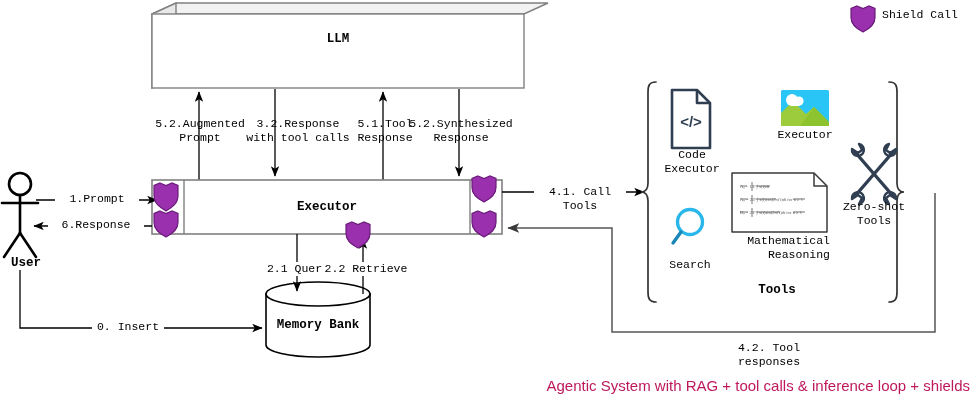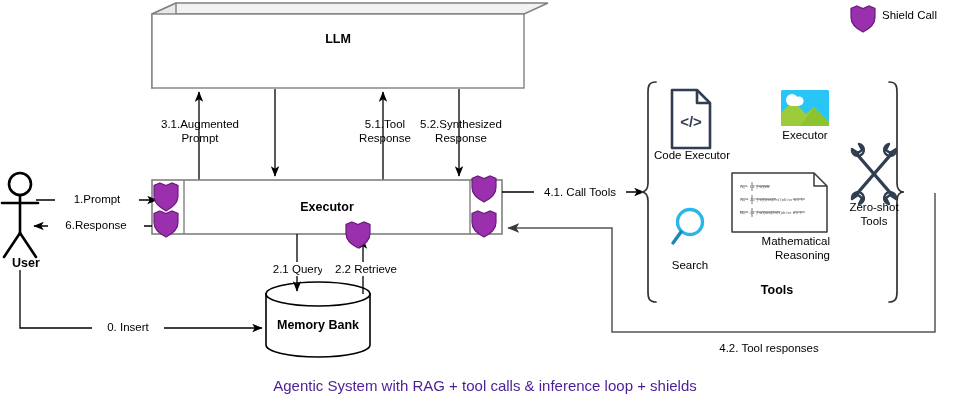--- a/index.html
+++ b/index.html
@@ -7,35 +7,35 @@
   body{
     font-family:"Liberation Sans", sans-serif;
     color:#000000;
     width:970px;height:411px;
     overflow:hidden;
   }
   #canvas{position:relative;width:970px;height:411px;}
   #svg-layer{position:absolute;left:0;top:0;width:970px;height:411px;}
   .lbl{
     position:absolute;
-    font-family:Liberation Sans, sans-serif;
+    font-family:Liberation Mono, monospace;
     font-size:11.5px;
     color:#000;
     line-height:14px;
     text-align:center;
     white-space:pre-line;
     pointer-events:none;
   }
   .lbl.bg{background:#ffffff;}
   .lbl.node{font-size:12.5px;font-weight:bold;}
   .caption{
     position:absolute;
     font-size:15px;
-    color:#4c1d95;
-    text-align:center;
+    color:#be185d;
+    text-align:right;
     width:100%;
     left:0;
   }
 </style>
 </head>
 <body>
 
 <div id="canvas">
 
   <svg id="svg-layer" viewBox="0 0 970 411">
@@ -202,23 +202,25 @@
   <div class="lbl bg" style="left:55px; top:192px; width:84px;">1.Prompt</div>
 
   <div class="lbl bg" style="left:48px; top:218px; width:96px;">6.Response</div>
 
   <div class="lbl bg" style="left:92px; top:320px; width:72px;">0. Insert</div>
 
   <div class="lbl bg" style="left:258px; top:262px; width:80px;">2.1 Query</div>
 
   <div class="lbl bg" style="left:322px; top:262px; width:88px;">2.2 Retrieve</div>
 
-  <div class="lbl" style="left:140px; top:117px; width:120px;">3.1.Augmented
+  <div class="lbl" style="left:140px; top:117px; width:120px;">5.2.Augmented
 Prompt</div>
 
+  <div class="lbl" style="left:238px; top:117px; width:120px;">3.2.Response
+with tool calls</div>
 
   <div class="lbl" style="left:340px; top:117px; width:90px;">5.1.Tool
 Response</div>
 
   <div class="lbl" style="left:409px; top:117px; width:104px;">5.2.Synthesized
 Response</div>
 
   <div class="lbl bg" style="left:534px; top:185px; width:92px;text-align:center;">4.1. Call Tools</div>
 
   <div class="lbl bg" style="left:710px; top:325px; width:118px;margin-top:16px;">4.2. Tool responses</div>

